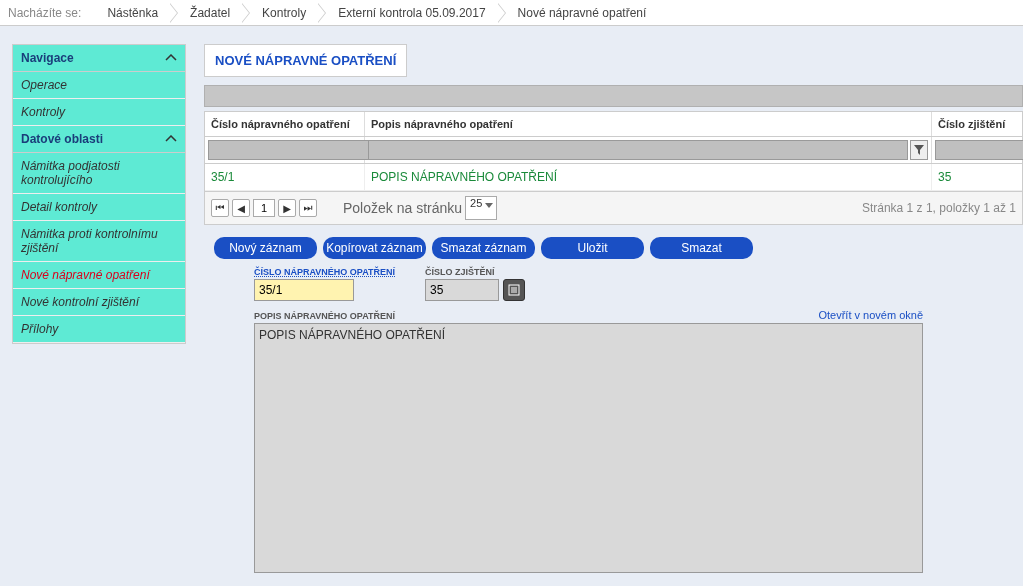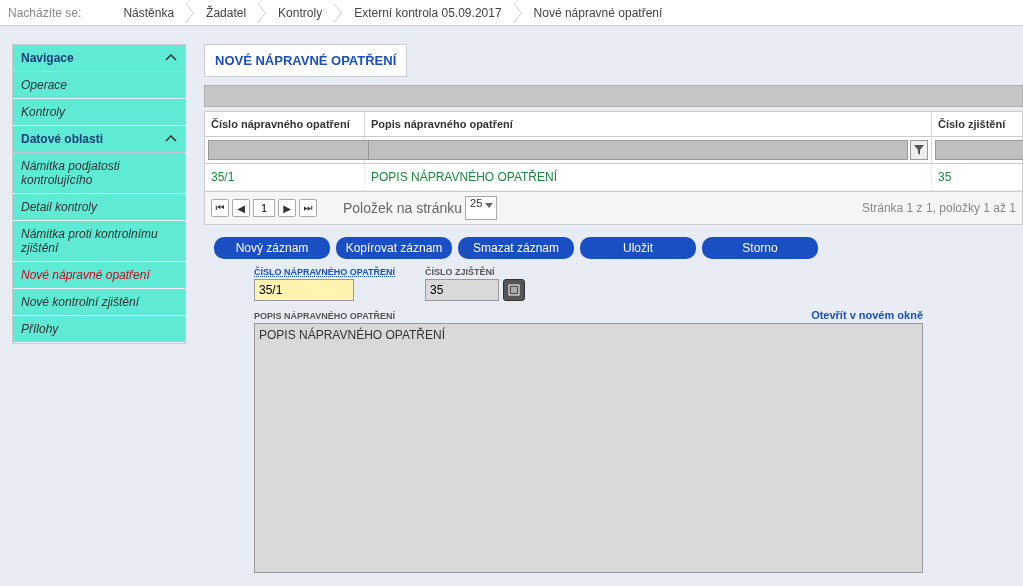--- a/index.html
+++ b/index.html
@@ -7,21 +7,21 @@
 
   
   .breadcrumb {
     background: #fff;
     height: 26px;
     display: flex;
     align-items: center;
     padding: 0 8px;
     border-bottom: 1px solid #ccc;
   }
-  .breadcrumb-label { color: #888; margin-right: 24px; }
+  .breadcrumb-label { color: #888; margin-right: 8px; }
   .crumb {
     position: relative;
     padding: 0 14px 0 18px;
     height: 26px;
     line-height: 26px;
     color: #444;
     cursor: pointer;
   }
   .crumb::after {
     content: "";
@@ -182,21 +182,21 @@
   .pinfo { margin-left: auto; color: #888; font-size: 12px; }
 
   
   .actions { display: flex; gap: 6px; margin: 12px 0 8px 0; padding-left: 10px; }
   .abtn {
     background: #1a4fc4;
     color: #fff;
     border: none;
     border-radius: 10px;
     padding: 4px 0;
-    width: 116px;
+    width: 103px;
     text-align: center;
     font-size: 12px;
     cursor: pointer;
   }
 
   
   .form { padding-left: 50px; }
   .form-row { display: flex; gap: 30px; align-items: flex-end; margin-bottom: 10px; }
   .form-group { display: flex; flex-direction: column; }
   .flabel { font-size: 9px; font-weight: bold; color: #555; margin-bottom: 2px; }
@@ -215,21 +215,21 @@
     border: 1px solid #333;
     border-radius: 3px;
     display: inline-flex; align-items: center; justify-content: center;
     cursor: pointer;
     margin-left: 4px;
   }
   .lookup-btn svg { width: 12px; height: 12px; stroke: #fff; fill: none; }
 
   .desc-block { position: relative; margin-top: 8px; }
   .desc-header { display: flex; justify-content: space-between; align-items: flex-end; padding-right: 100px; }
-  .open-link { color: #1a4fc4; font-size: 11px; cursor: pointer; position: absolute; right: 100px; top: -2px; font-weight: bold; }
+  .open-link { color: #1a4fc4; font-size: 11px; cursor: pointer; position: absolute; right: 100px; top: -2px; }
   .textarea {
     width: calc(100% - 100px);
     height: 250px;
     background: #d9d9d9;
     border: 1px solid #999;
     padding: 4px;
     resize: none;
     font-size: 12px;
     color: #333;
   }
@@ -324,21 +324,21 @@
         <span class="pinfo">Stránka 1 z 1, položky 1 až 1</span>
       </div>
     </div>
 
     
     <div class="actions">
       <button class="abtn">Nový záznam</button>
       <button class="abtn">Kopírovat záznam</button>
       <button class="abtn">Smazat záznam</button>
       <button class="abtn">Uložit</button>
-      <button class="abtn">Storno</button>
+      <button class="abtn">Smazat</button>
     </div>
 
     
     <div class="form">
       <div class="form-row">
         <div class="form-group">
           <span class="flabel req">ČÍSLO NÁPRAVNÉHO OPATŘENÍ</span>
           <input class="finput req-field" value="35/1" style="">
         </div>
         <div class="form-group">

